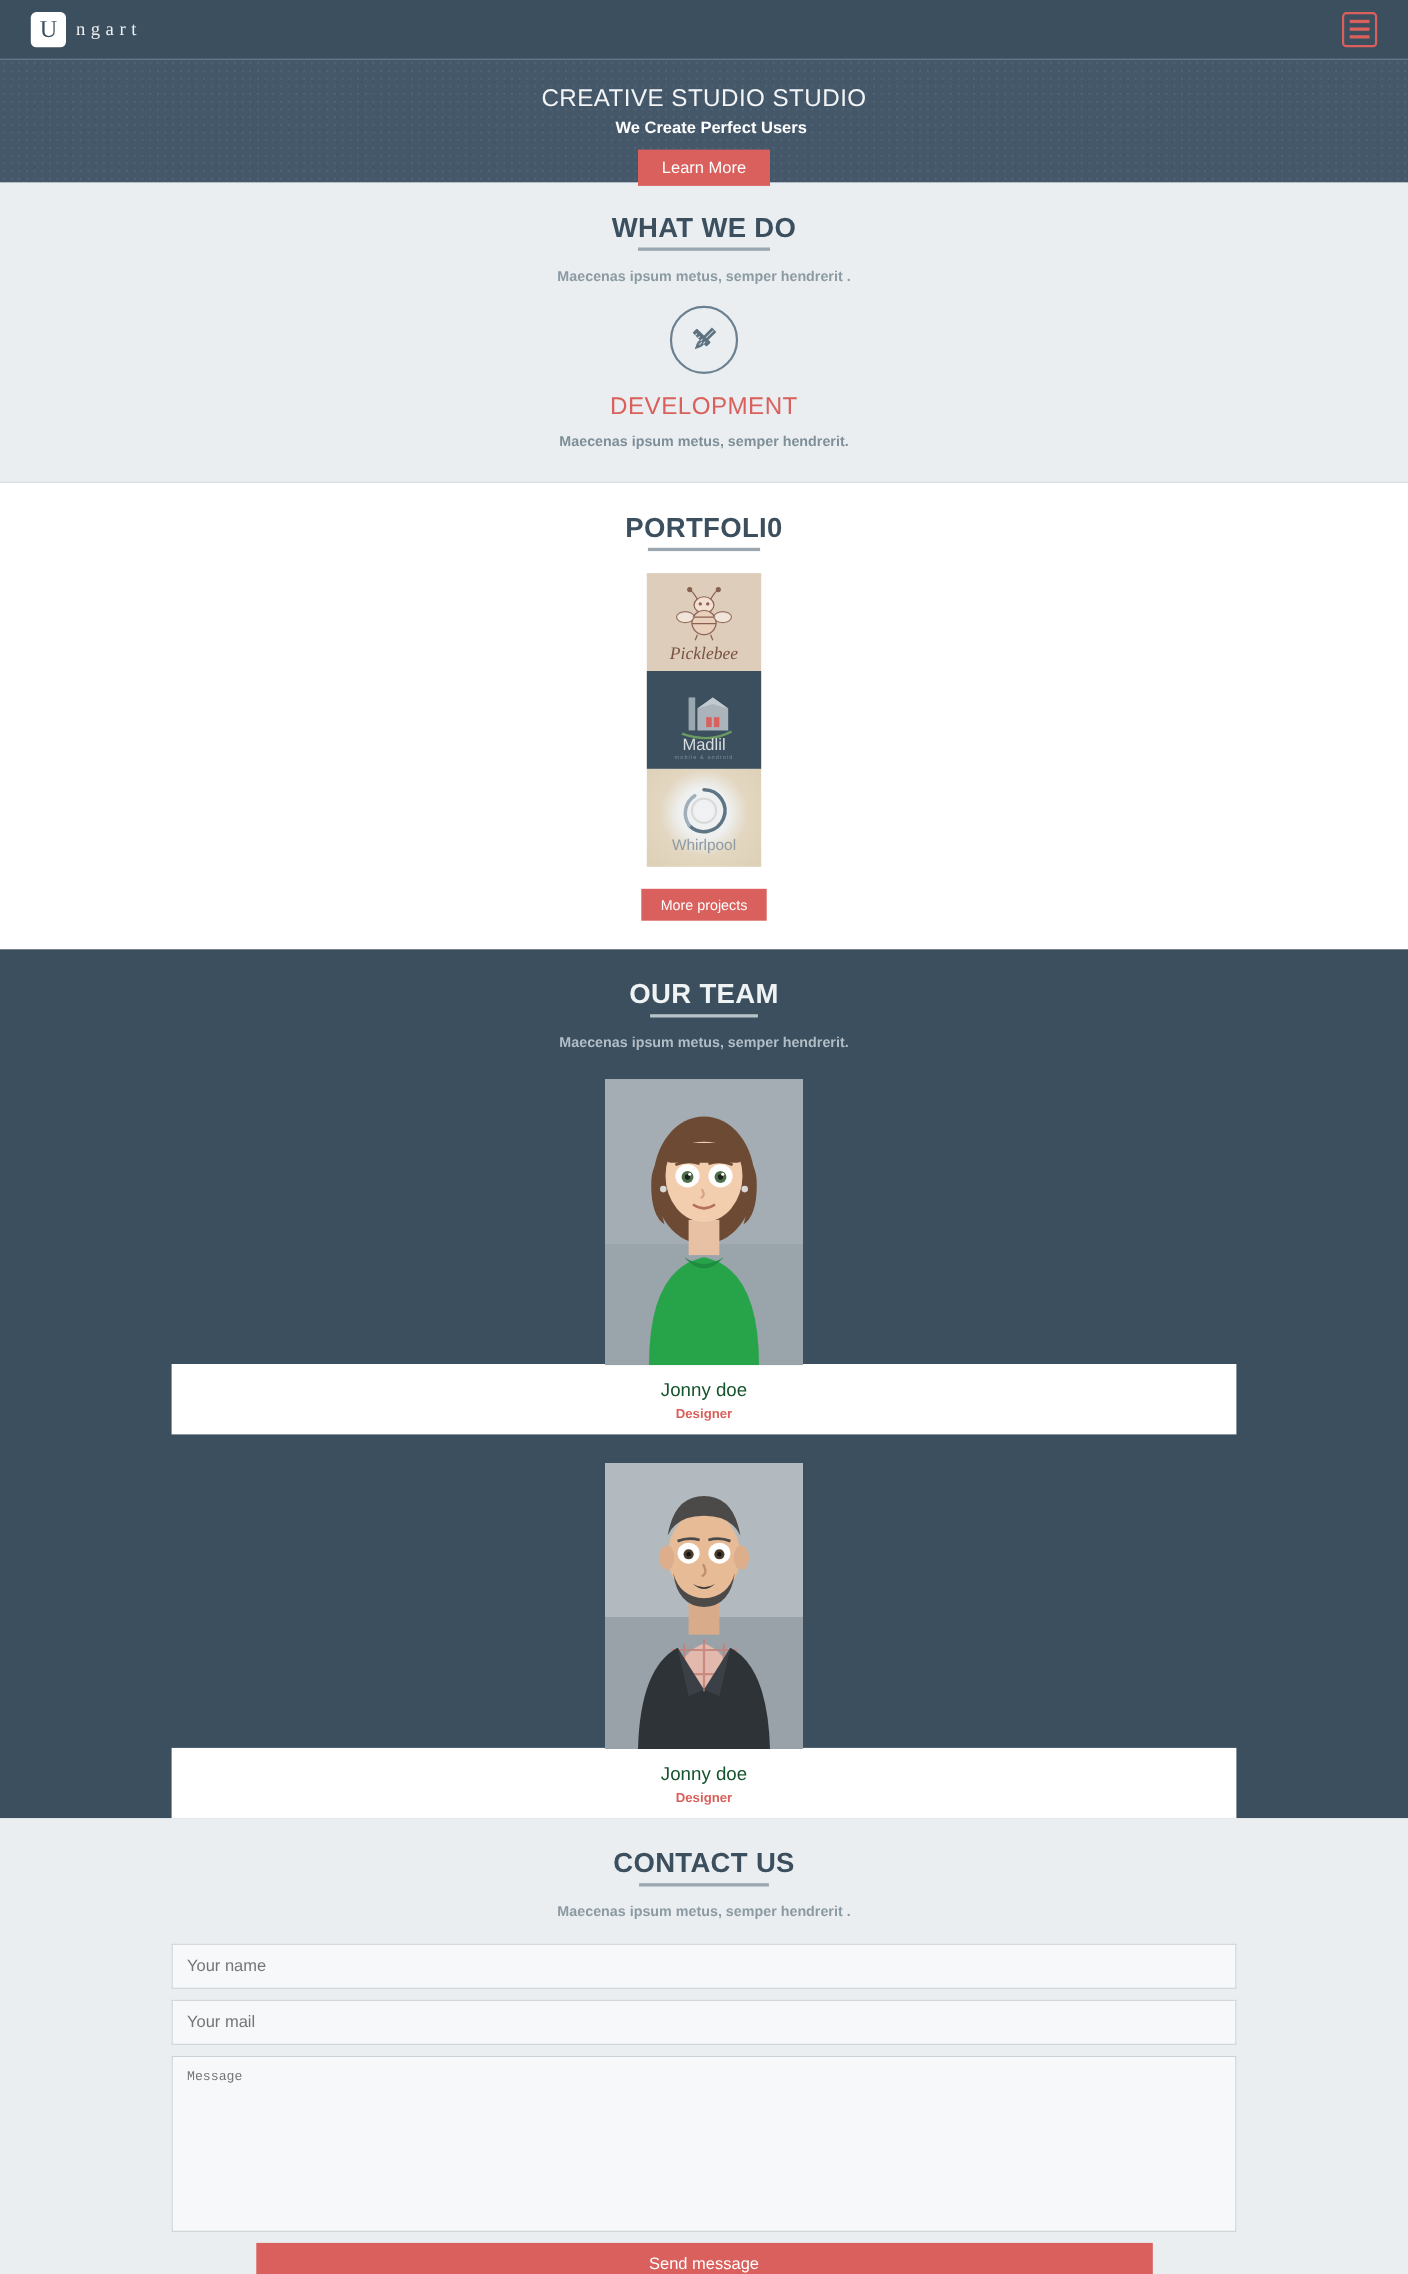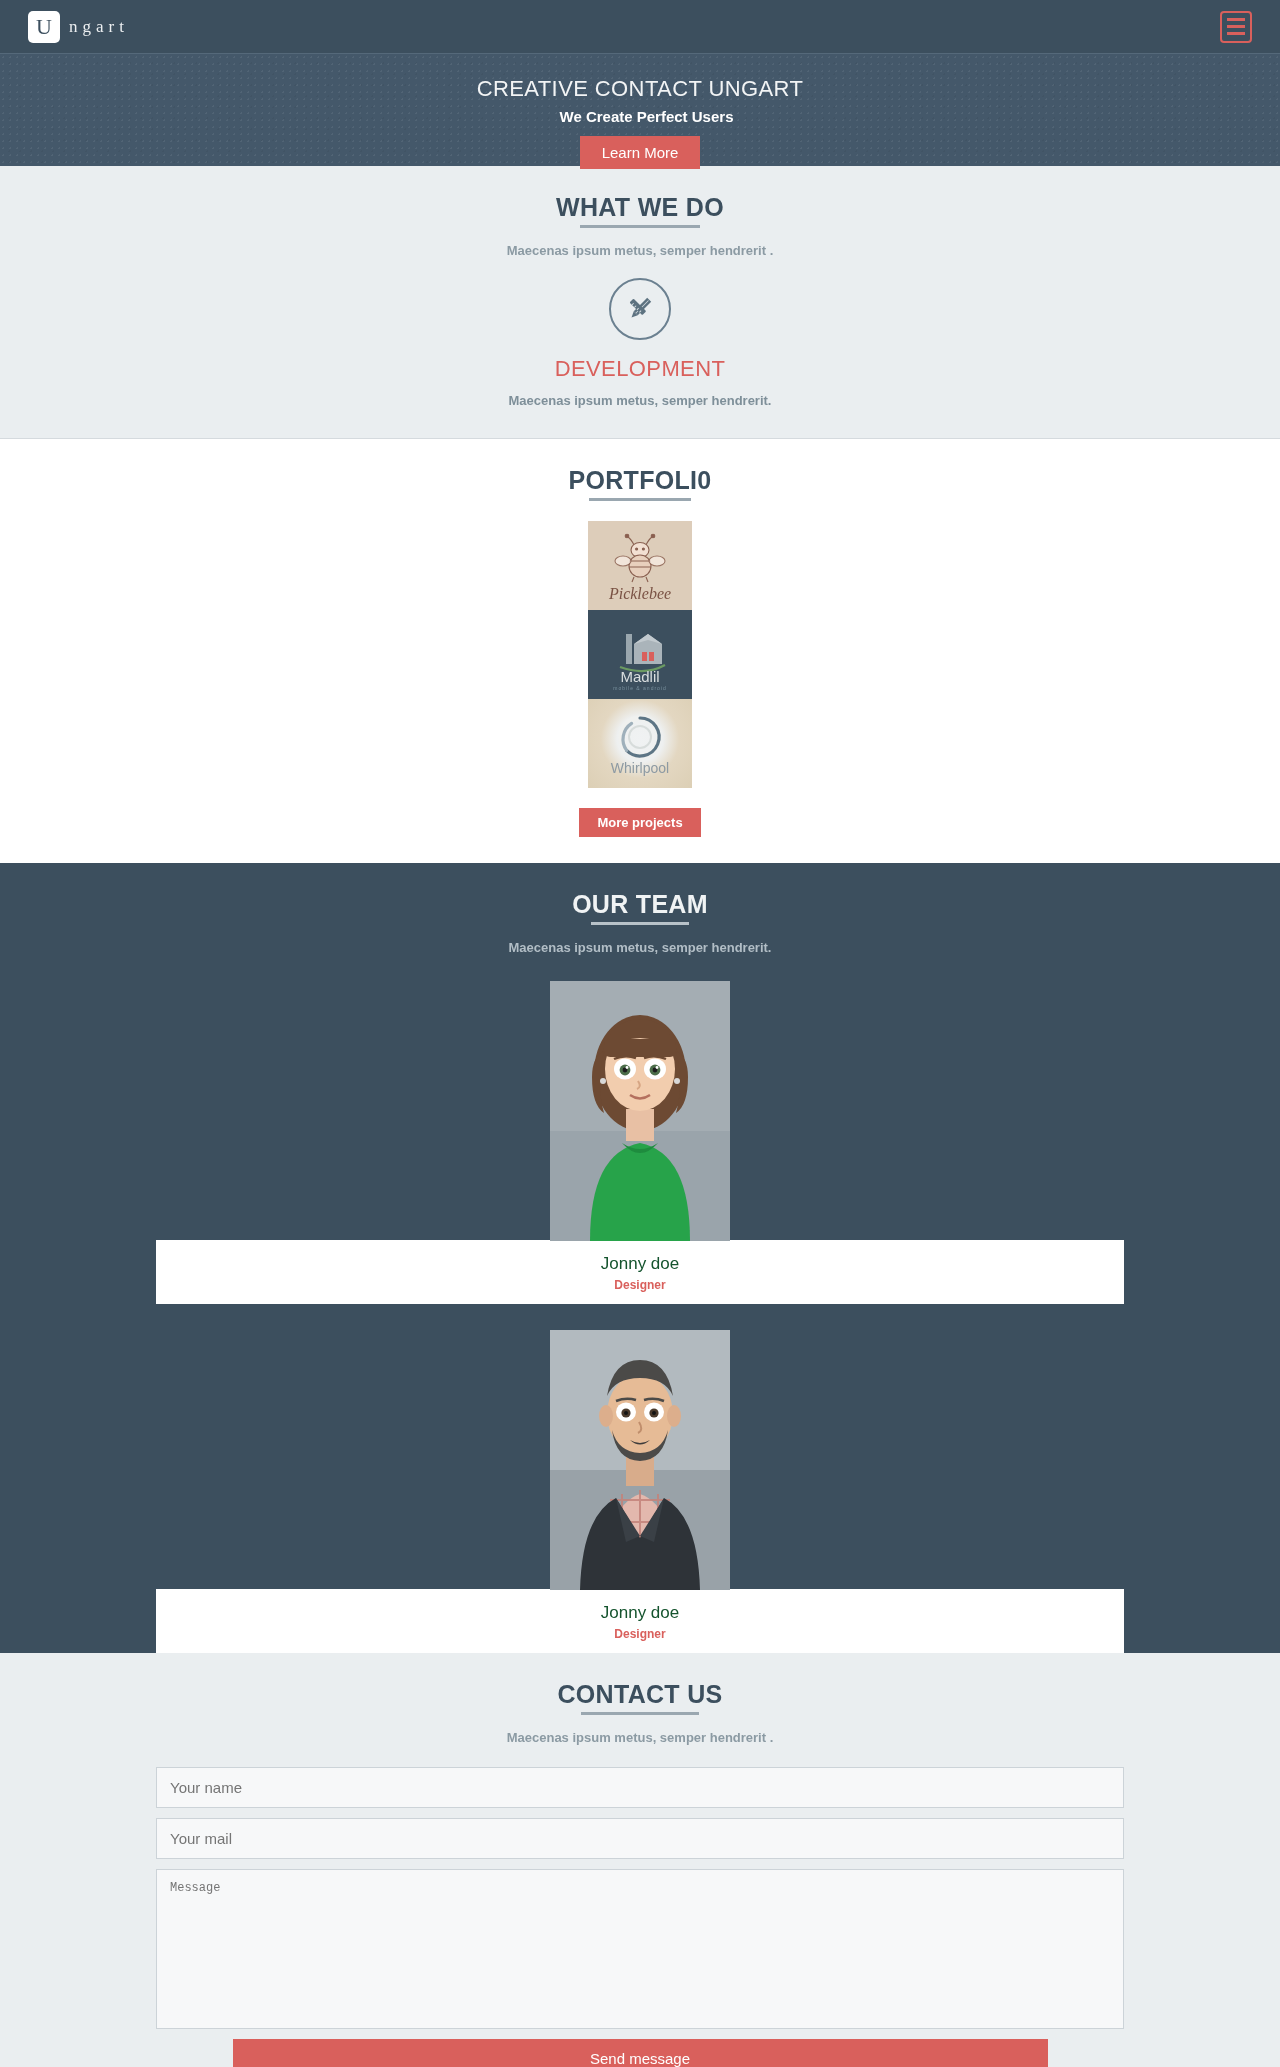--- a/index.html
+++ b/index.html
@@ -165,21 +165,20 @@
   .thumb-picklebee { background: #ddcdba; }
   .thumb-madlil { background: #3c4f5e; }
   .thumb-whirlpool {
     background: radial-gradient(circle at 50% 45%, #f0f2f3 0%, #eef0f0 32%, #e3d7c1 55%, #dccfb5 100%);
   }
   .portfolio-btn-wrap { margin-top: 20px; text-align: center; }
   .more-btn {
     background: #d9605c; color: #fff; border: none;
     font-size: 13px; padding: 7px 18px; cursor: pointer;
     font-family: "Liberation Sans", sans-serif;
-    font-weight: bold;
   }
 
   
   .team {
     background: #3c4f5e;
     padding: 27px 0 0;
   }
   .team .section-title { color: #f0f3f4; }
   .team .underline-bar { background: #b8c2c9; }
   .team .section-sub { color: #b2bec6; }
@@ -247,21 +246,21 @@
     <div class="brand-text">ngart</div>
   </div>
   <div class="hamburger">
     <span></span>
     <span></span>
     <span></span>
   </div>
 </div>
 
 <div class="hero">
-  <h1>CREATIVE CONTACT UNGART</h1>
+  <h1>CREATIVE STUDIO STUDIO</h1>
   <h2>We Create Perfect Users</h2>
   <button class="btn-red">Learn More</button>
 </div>
 
 <div class="whatwedo">
   <div class="title-wrap">
     <div class="section-title">
       <span>WHAT WE DO</span>
       <span class="underline-bar"></span>
     </div>

